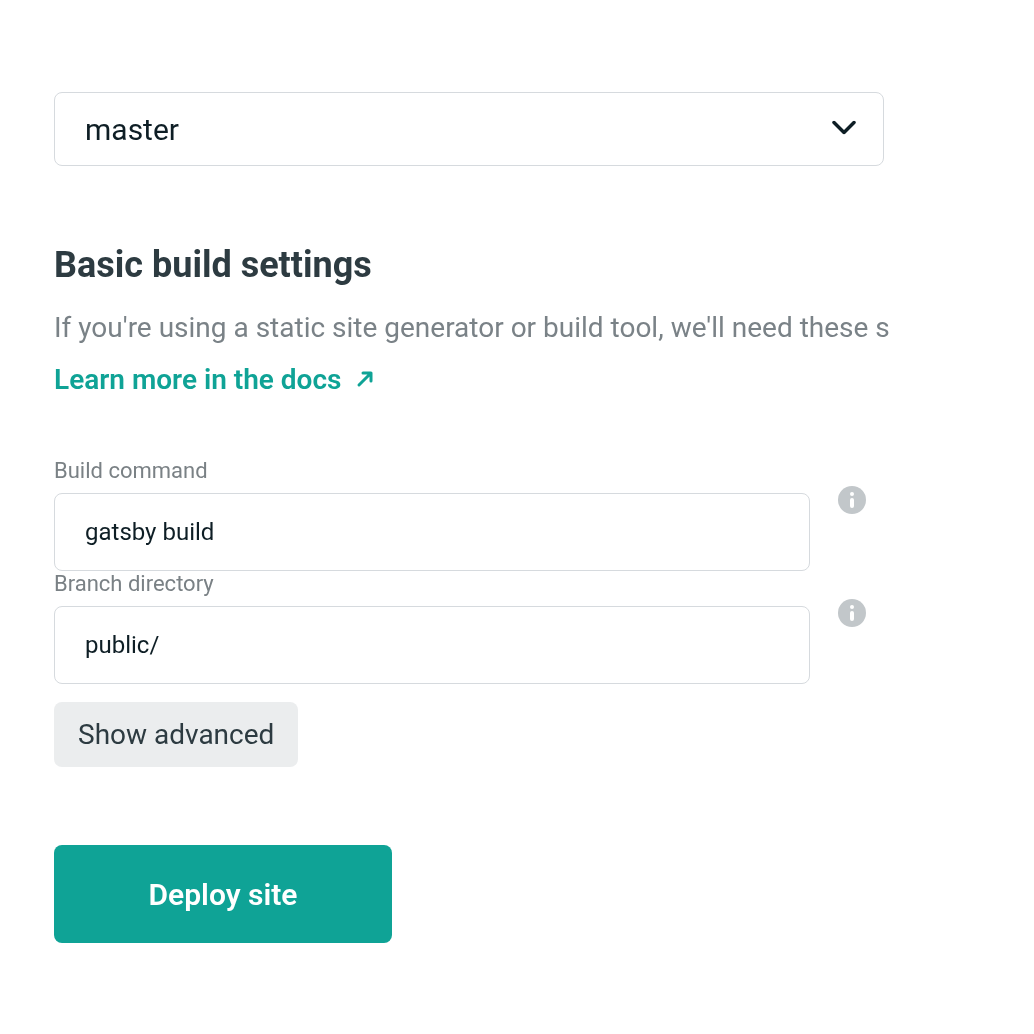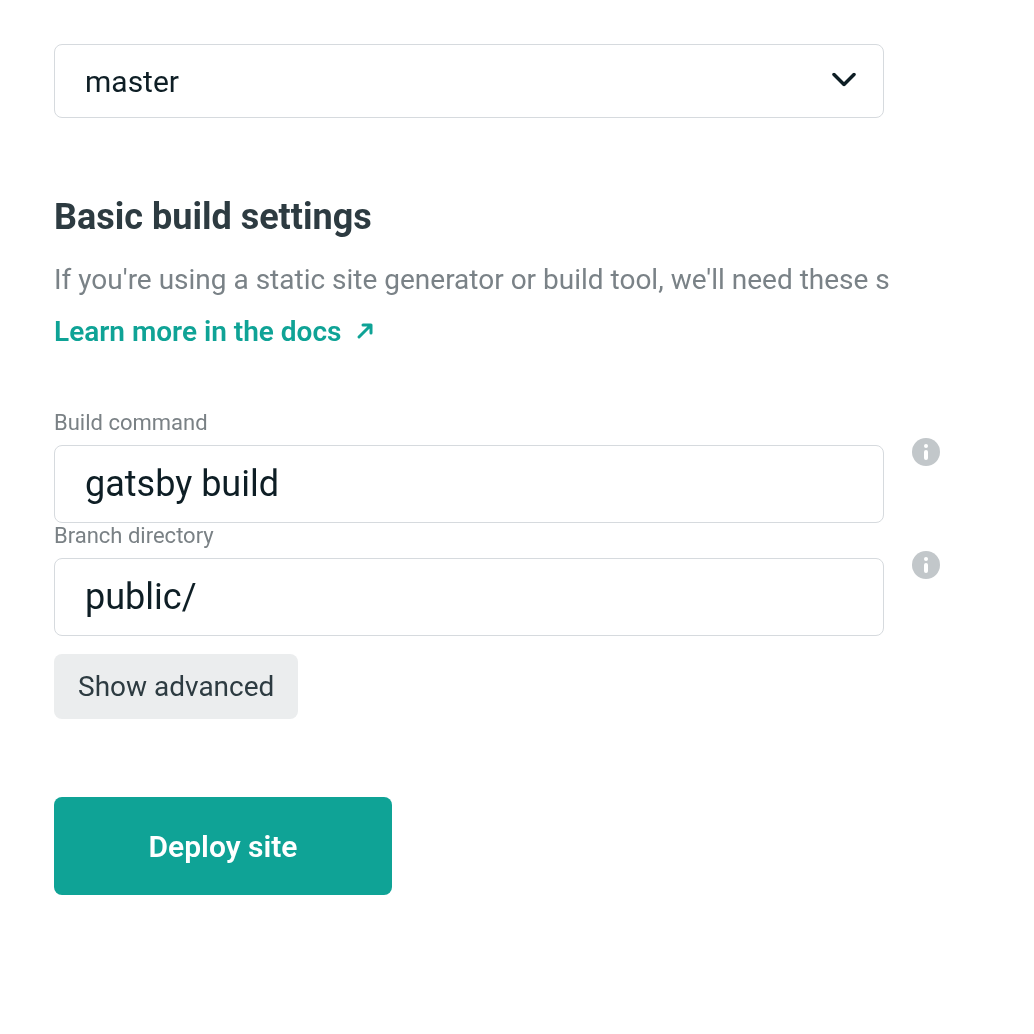--- a/index.html
+++ b/index.html
@@ -39,20 +39,21 @@
       background: #fff;
       font-size: 30px;
       color: #0e1e25;
       padding: 12px 30px;
       appearance: none;
       -webkit-appearance: none;
       font-family: inherit;
       cursor: pointer;
       display: flex;
       align-items: center;
+      margin-top: 48px;
     }
     .chevron {
       position: absolute;
       right: 28px;
       top: 50%;
       transform: translateY(-50%);
       pointer-events: none;
     }
     .section-heading {
       font-size: 36px;
@@ -85,26 +86,26 @@
       display: flex;
       align-items: flex-start;
       gap: 28px;
     }
     .field-group {
       display: flex;
       flex-direction: column;
       margin-bottom: 0;
     }
     .text-input {
-      width: 830px;
+      width: 756px;
       height: 78px;
       border: 1.5px solid #d6dade;
       border-radius: 8px;
       background: #fff;
-      font-size: 36px;
+      font-size: 24px;
       color: #0e1e25;
       padding: 0 30px;
       font-family: inherit;
     }
     .info-icon {
       flex-shrink: 0;
       margin-top: 28px;
     }
     .show-adv-btn {
       background: #ebedee;

